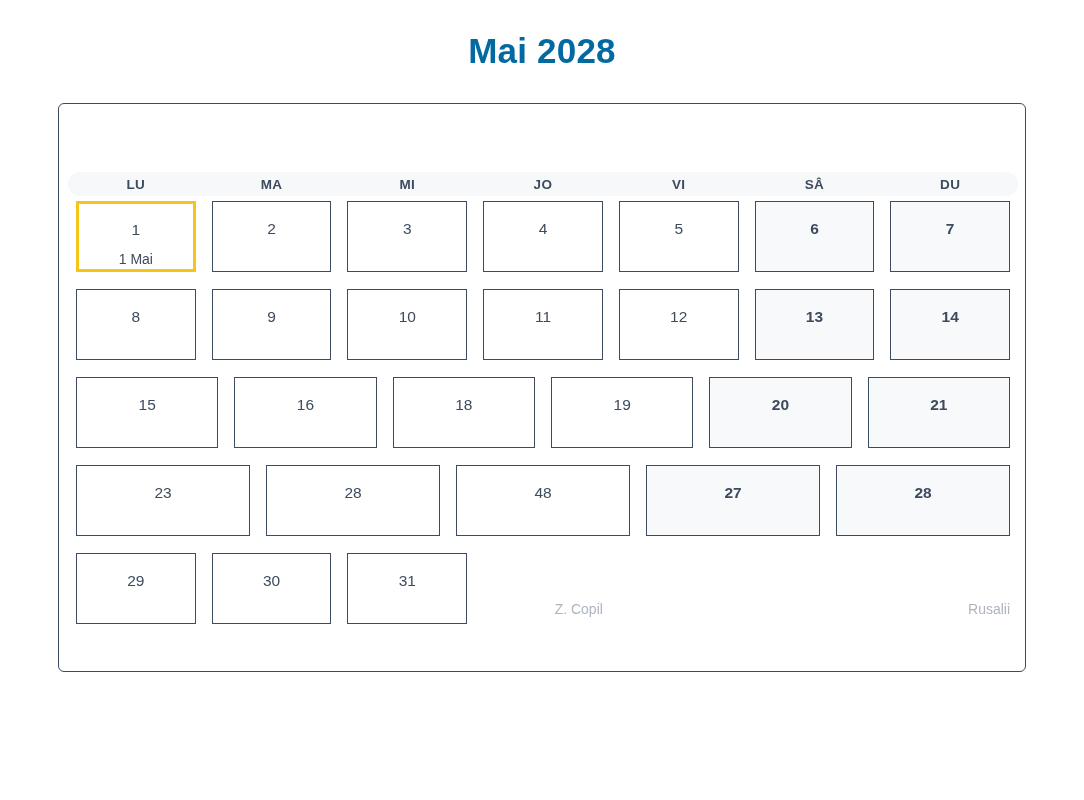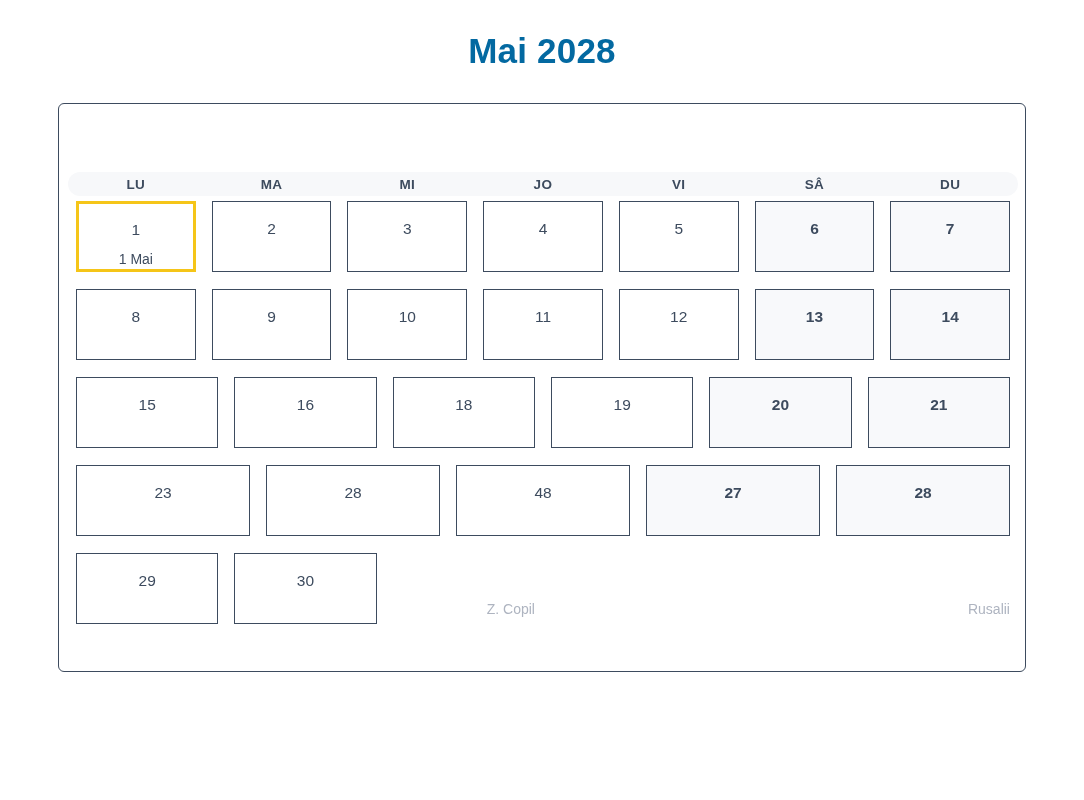--- a/index.html
+++ b/index.html
@@ -279,20 +279,25 @@
           <div class="day-cell">
             <div class="day-number">29</div>
           </div>
         </div>
         <div class="day-slot">
           <div class="day-cell">
             <div class="day-number">30</div>
           </div>
         </div>
         <div class="day-slot">
+          <div class="day-cell">
+            <div class="day-number">31</div>
+          </div>
+        </div>
+        <div class="day-slot">
           <div class="day-cell empty">
             <div class="day-note">Z. Copil</div>
           </div>
         </div>
         <div class="day-slot">
           <div class="day-cell empty"></div>
         </div>
         <div class="day-slot">
           <div class="day-cell empty weekend"></div>
         </div>

